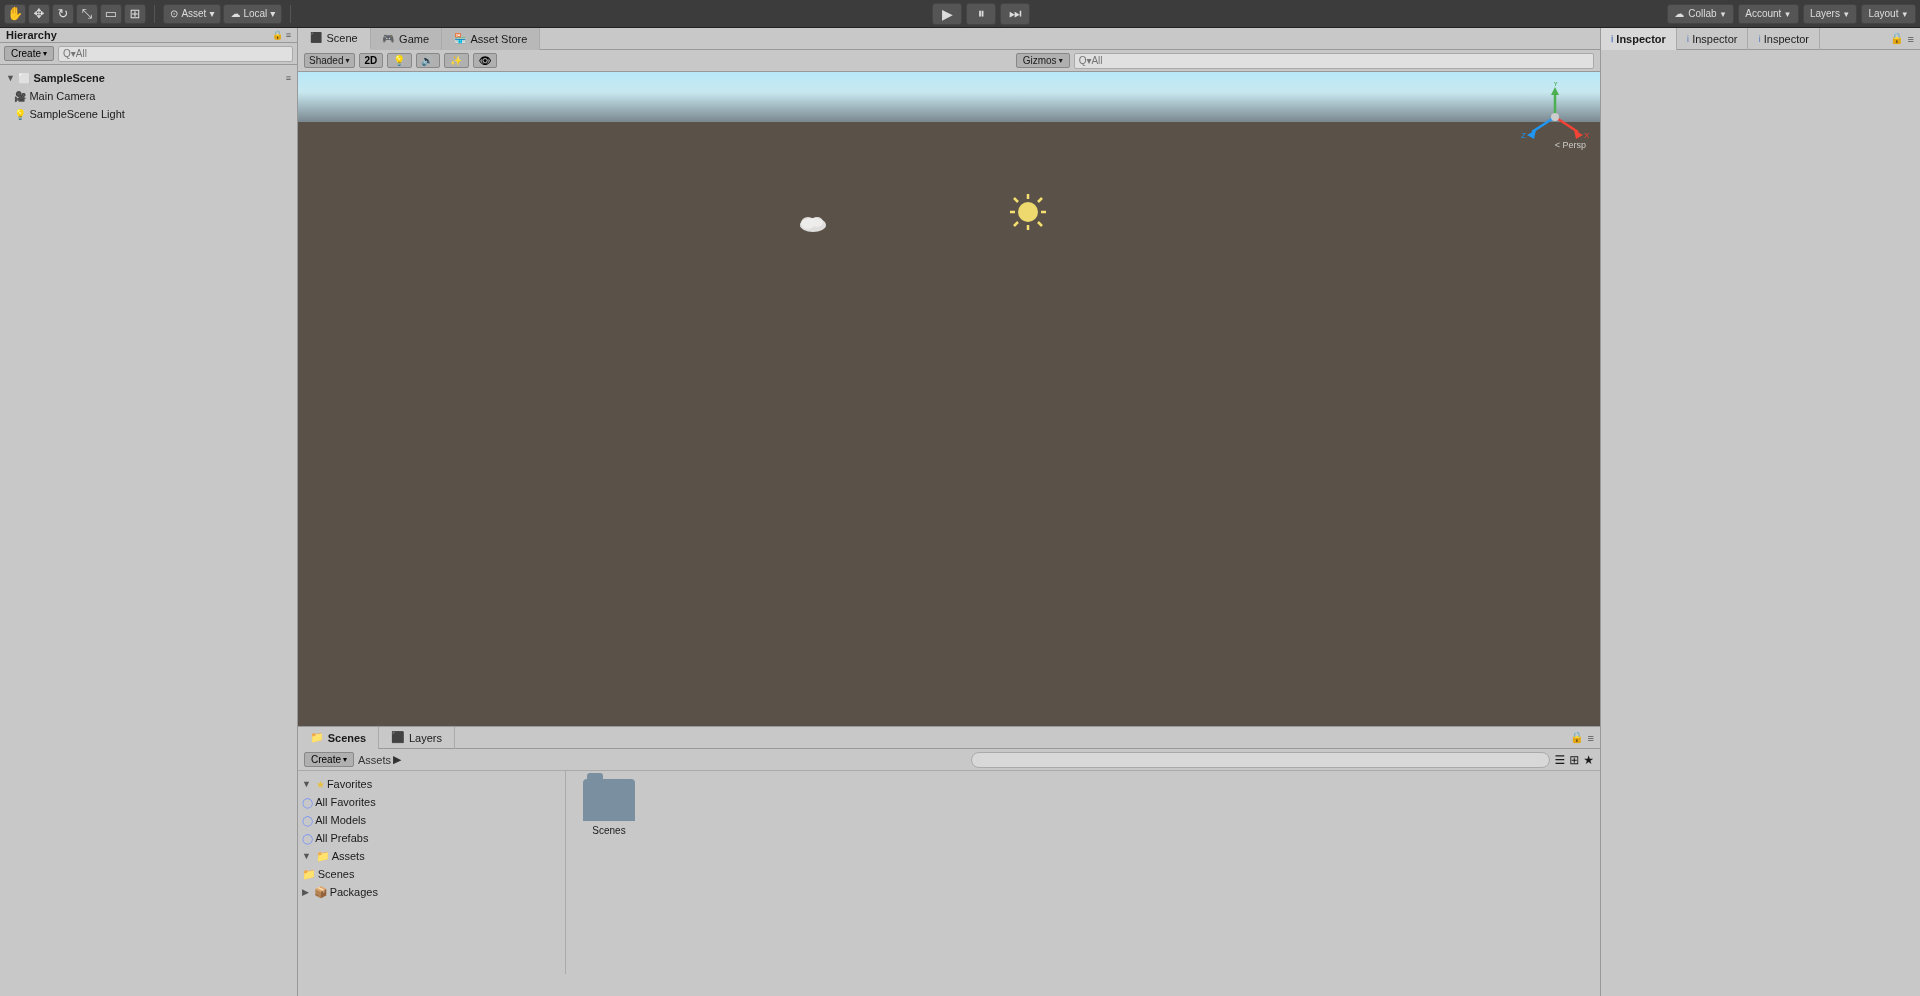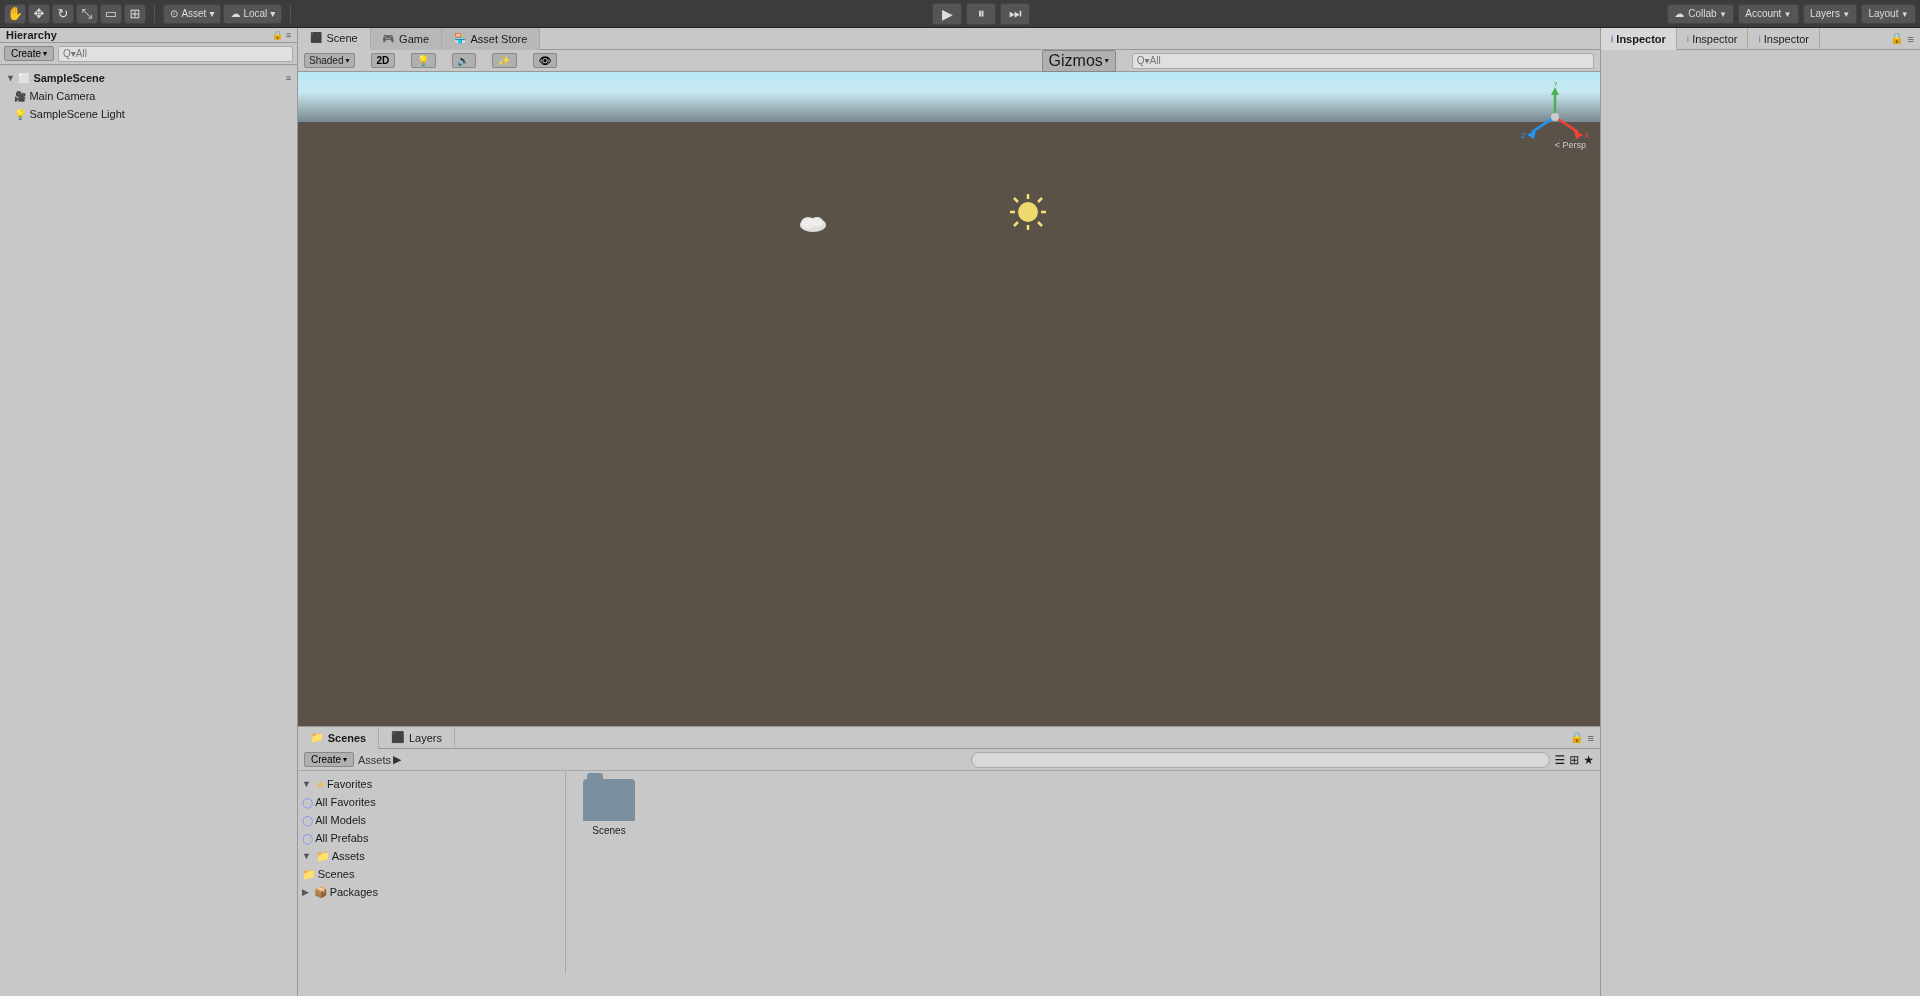--- a/index.html
+++ b/index.html
@@ -213,21 +213,21 @@
       border-bottom: 2px solid #c8c8c8;
     }
     .tab-icon { font-size: 10px; }
     .scene-toolbar {
       height: 22px;
       background: #c8c8c8;
       border-bottom: 1px solid #999;
       display: flex;
       align-items: center;
       padding: 0 6px;
-      gap: 16px;
+      gap: 4px;
     }
     .shading-dropdown {
       background: #b0b0b0;
       border: 1px solid #888;
       border-radius: 2px;
       font-size: 10px;
       padding: 1px 4px;
       cursor: pointer;
       display: flex;
       align-items: center;
@@ -241,21 +241,21 @@
       font-size: 10px;
       padding: 1px 5px;
       cursor: pointer;
       font-weight: bold;
     }
     .gizmos-btn {
       margin-left: auto;
       background: #b0b0b0;
       border: 1px solid #888;
       border-radius: 2px;
-      font-size: 16px;
+      font-size: 10px;
       padding: 1px 6px;
       cursor: pointer;
       display: flex;
       align-items: center;
       gap: 2px;
     }
     .gizmos-btn::after { content: '▾'; font-size: 8px; }
     .scene-view {
       flex: 1;
       background: #5a5248;

